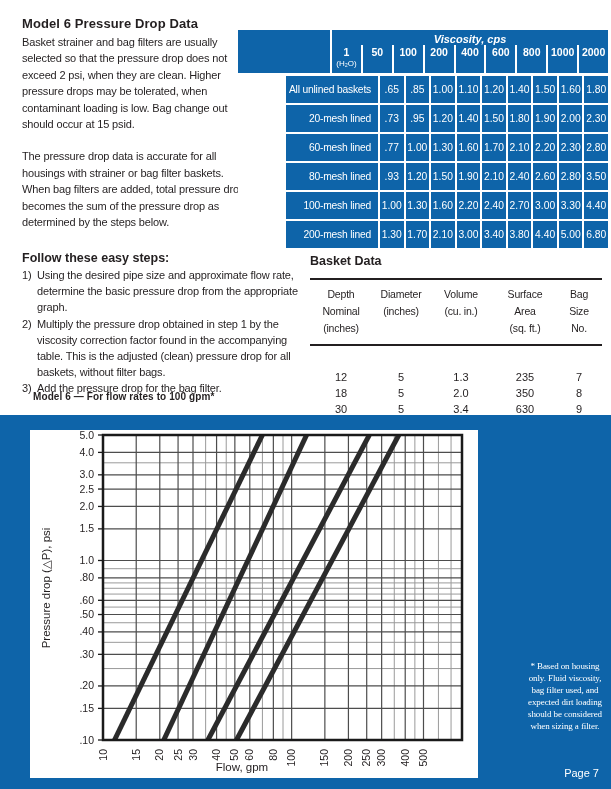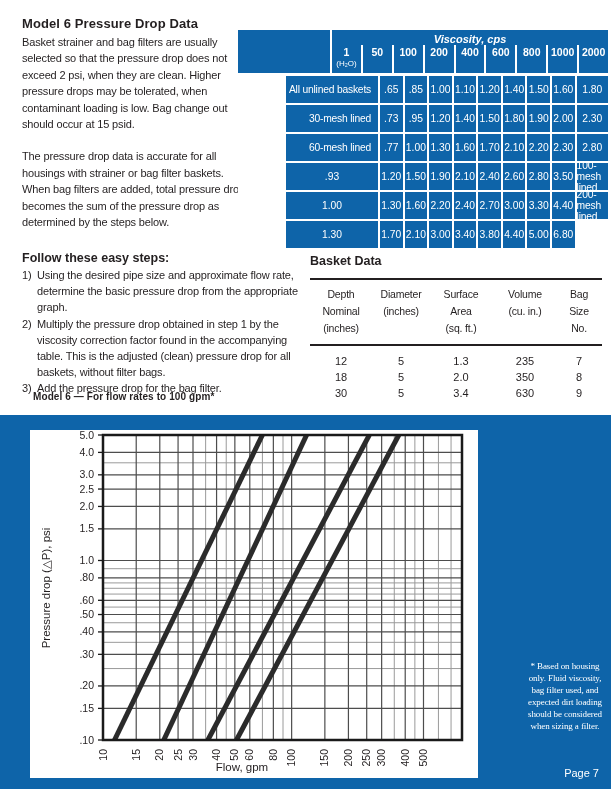--- a/index.html
+++ b/index.html
@@ -38,21 +38,21 @@
              height:27px; display:flex; align-items:center; justify-content:center; }
   .vt .bdy .lab { justify-content:flex-end; padding-right:7px; letter-spacing:-.2px; }
   
   .bt { position:absolute; left:310px; top:254px; width:292px; }
   .bt h2 { font-size:12.5px; font-weight:bold; margin-bottom:10px; }
   .bt .rule { height:2px; background:#231f20; }
   .bt .heads { display:grid; grid-template-columns:62px 58px 62px 66px 42px;
              padding:6px 0 7px 0; }
   .bt .heads div { font-size:10.5px; line-height:17px; text-align:center;
              white-space:pre-line; letter-spacing:-.2px; }
-  .bt .rows { padding:7px 0 4px 0; }
+  .bt .rows { padding:7px 0 4px 0;margin-top:16px; }
   .bt .row { display:grid; grid-template-columns:62px 58px 62px 66px 42px; }
   .bt .row div { font-size:11px; line-height:16px; text-align:center; }
   
   .chart-heading { position:absolute; left:33px; top:391px;
              font-size:10px; font-weight:bold; letter-spacing:.1px; }
   .blue-panel { position:absolute; left:0; top:415px; width:611px; height:374px;
              background:var(--blue); }
   .chart-card { position:absolute; left:30px; top:15px; width:448px; height:348px;
              background:#fff; }
   .footnote { position:absolute; left:501px; top:245px; width:128px;
@@ -92,40 +92,41 @@
     <div class="cell lab">All unlined baskets</div>
         <div class="cell">.65</div>
         <div class="cell">.85</div>
         <div class="cell">1.00</div>
         <div class="cell">1.10</div>
         <div class="cell">1.20</div>
         <div class="cell">1.40</div>
         <div class="cell">1.50</div>
         <div class="cell">1.60</div>
         <div class="cell">1.80</div>
-        <div class="cell lab">30-mesh lined</div>
+        <div class="cell lab">20-mesh lined</div>
         <div class="cell">.73</div>
         <div class="cell">.95</div>
         <div class="cell">1.20</div>
         <div class="cell">1.40</div>
         <div class="cell">1.50</div>
         <div class="cell">1.80</div>
         <div class="cell">1.90</div>
         <div class="cell">2.00</div>
         <div class="cell">2.30</div>
         <div class="cell lab">60-mesh lined</div>
         <div class="cell">.77</div>
         <div class="cell">1.00</div>
         <div class="cell">1.30</div>
         <div class="cell">1.60</div>
         <div class="cell">1.70</div>
         <div class="cell">2.10</div>
         <div class="cell">2.20</div>
         <div class="cell">2.30</div>
         <div class="cell">2.80</div>
+        <div class="cell lab">80-mesh lined</div>
         <div class="cell">.93</div>
         <div class="cell">1.20</div>
         <div class="cell">1.50</div>
         <div class="cell">1.90</div>
         <div class="cell">2.10</div>
         <div class="cell">2.40</div>
         <div class="cell">2.60</div>
         <div class="cell">2.80</div>
         <div class="cell">3.50</div>
         <div class="cell lab">100-mesh lined</div>
@@ -169,25 +170,25 @@
 
   <div class="bt">
     <h2>Basket Data</h2>
     <div class="rule"></div>
     <div class="heads">
       <div>Depth
 Nominal
 (inches)</div>
       <div>Diameter
 (inches)</div>
+      <div>Volume
+(cu. in.)</div>
       <div>Surface
 Area
 (sq. ft.)</div>
-      <div>Volume
-(cu. in.)</div>
       <div>Bag
 Size
 No.</div>
     </div>
     <div class="rule"></div>
     <div class="rows">
 
     <div class="row">
           <div>12</div>
           <div>5</div>

